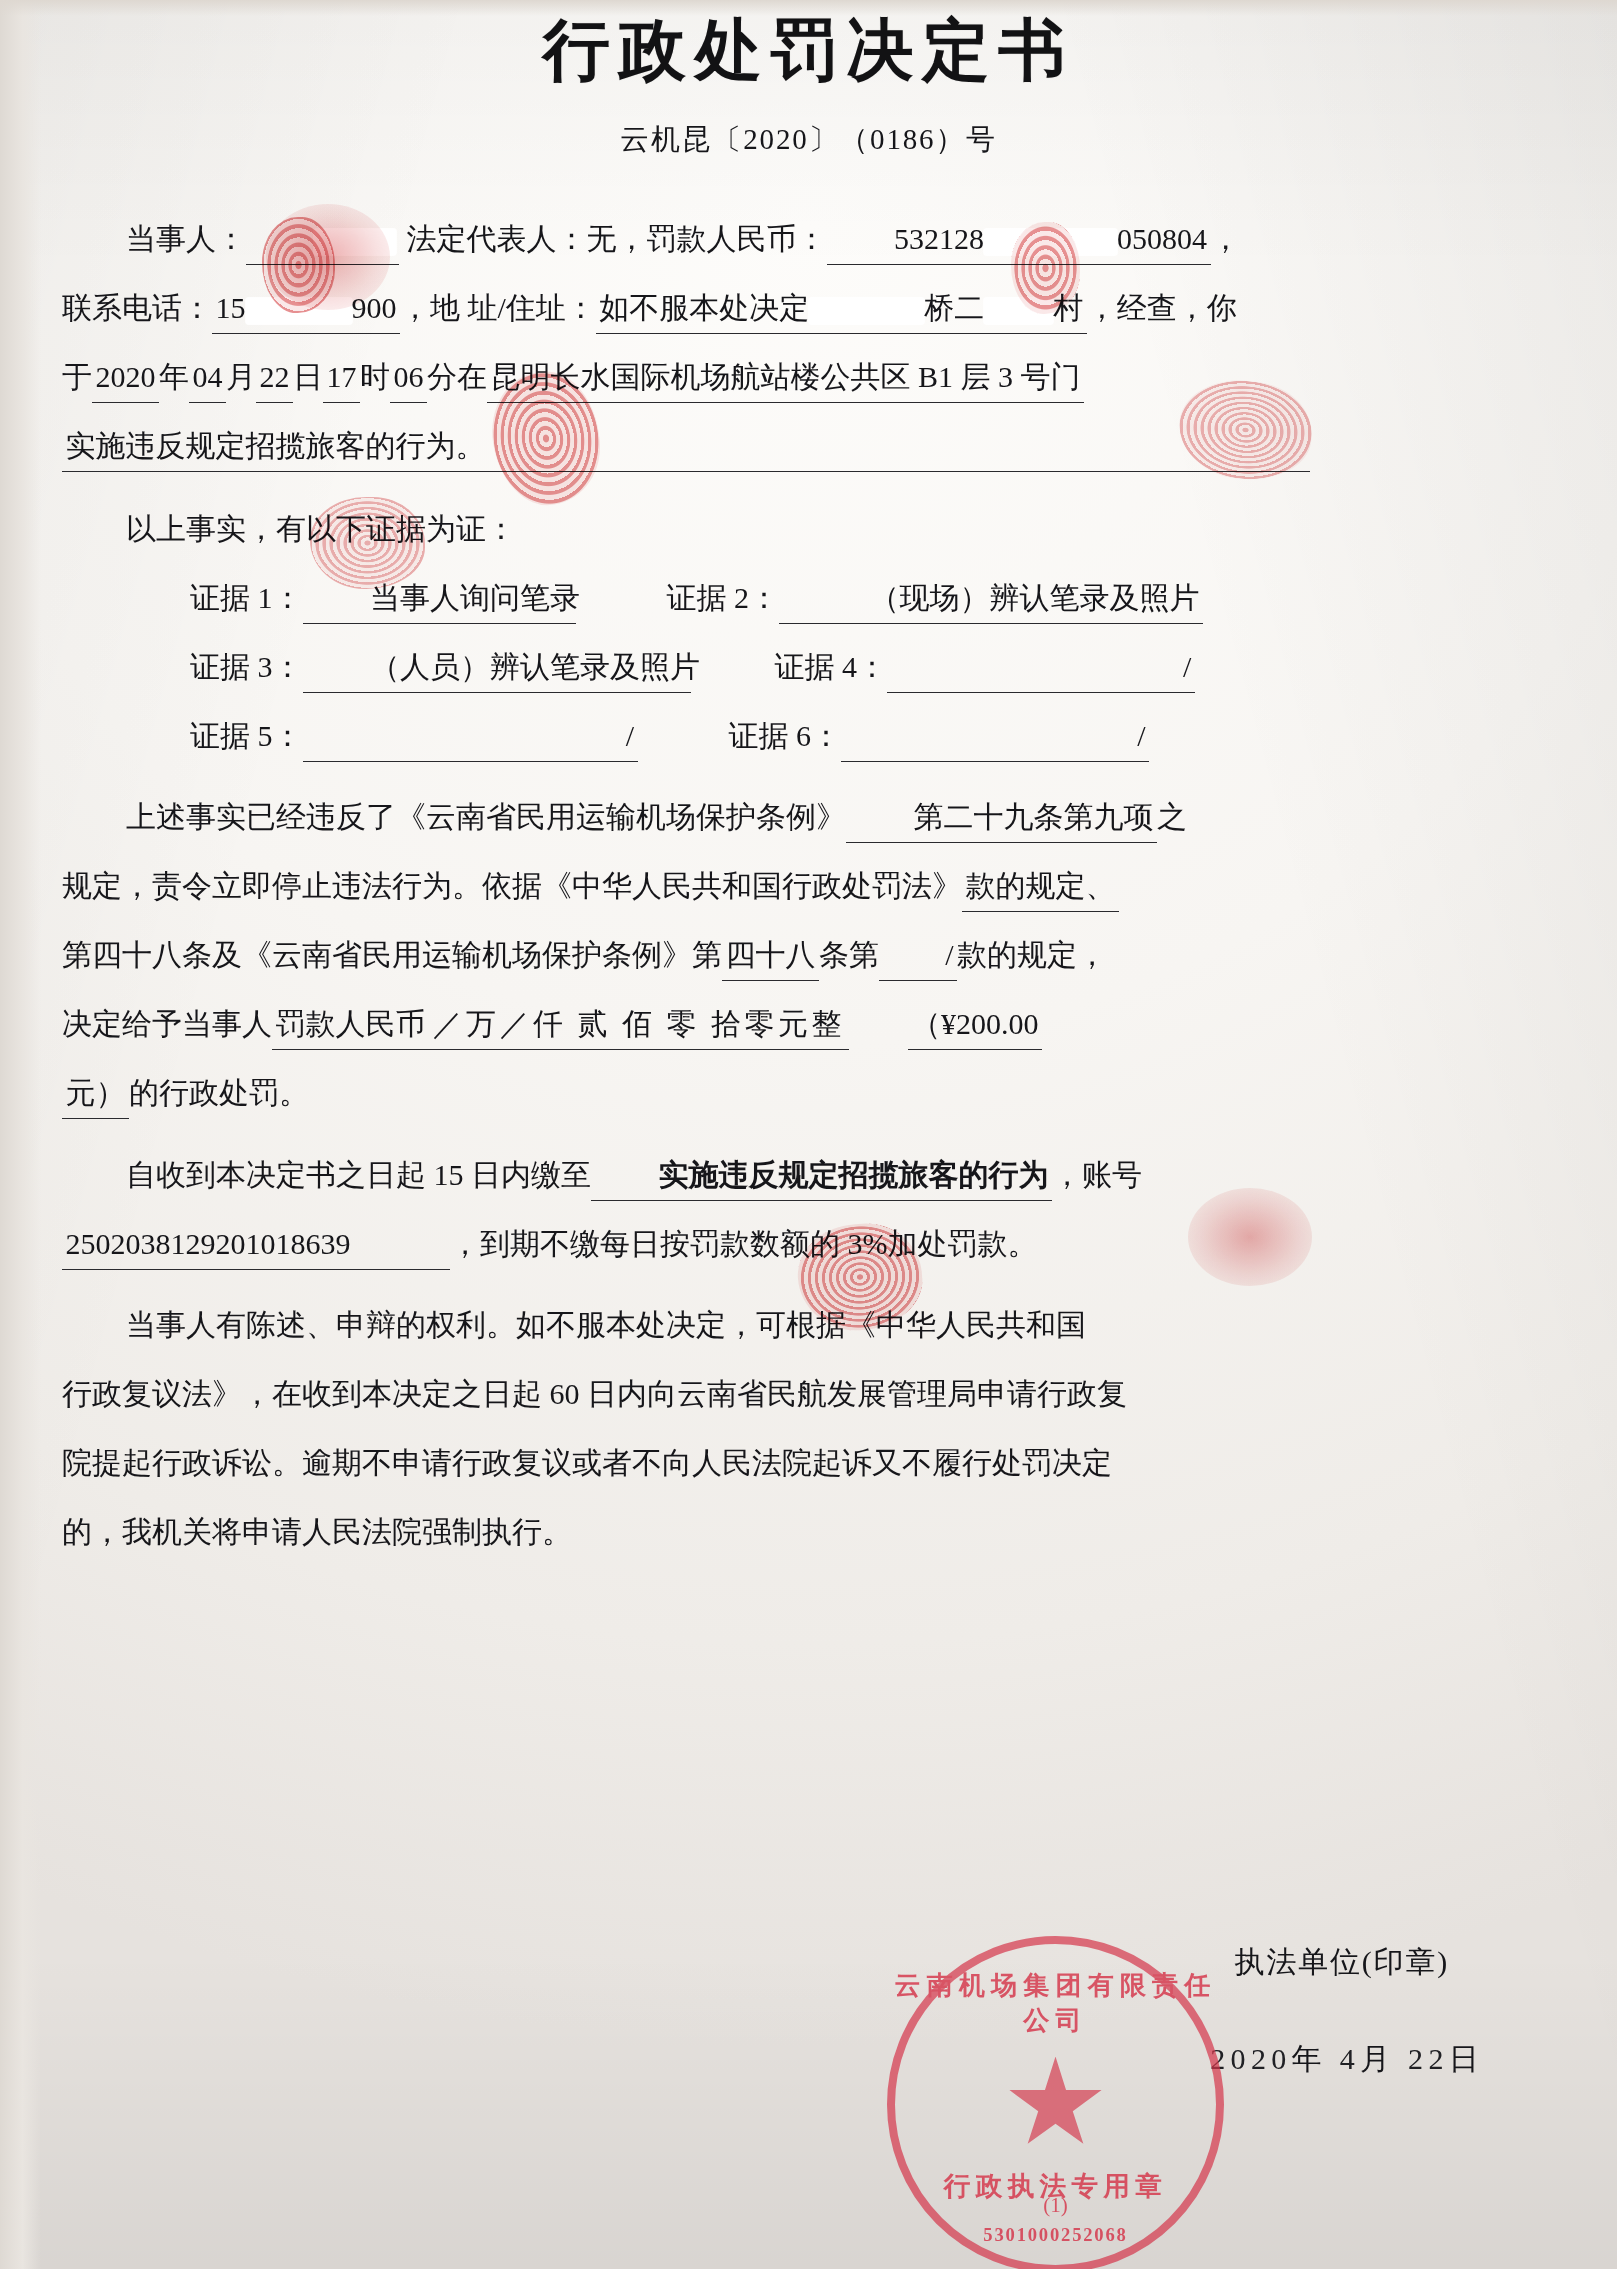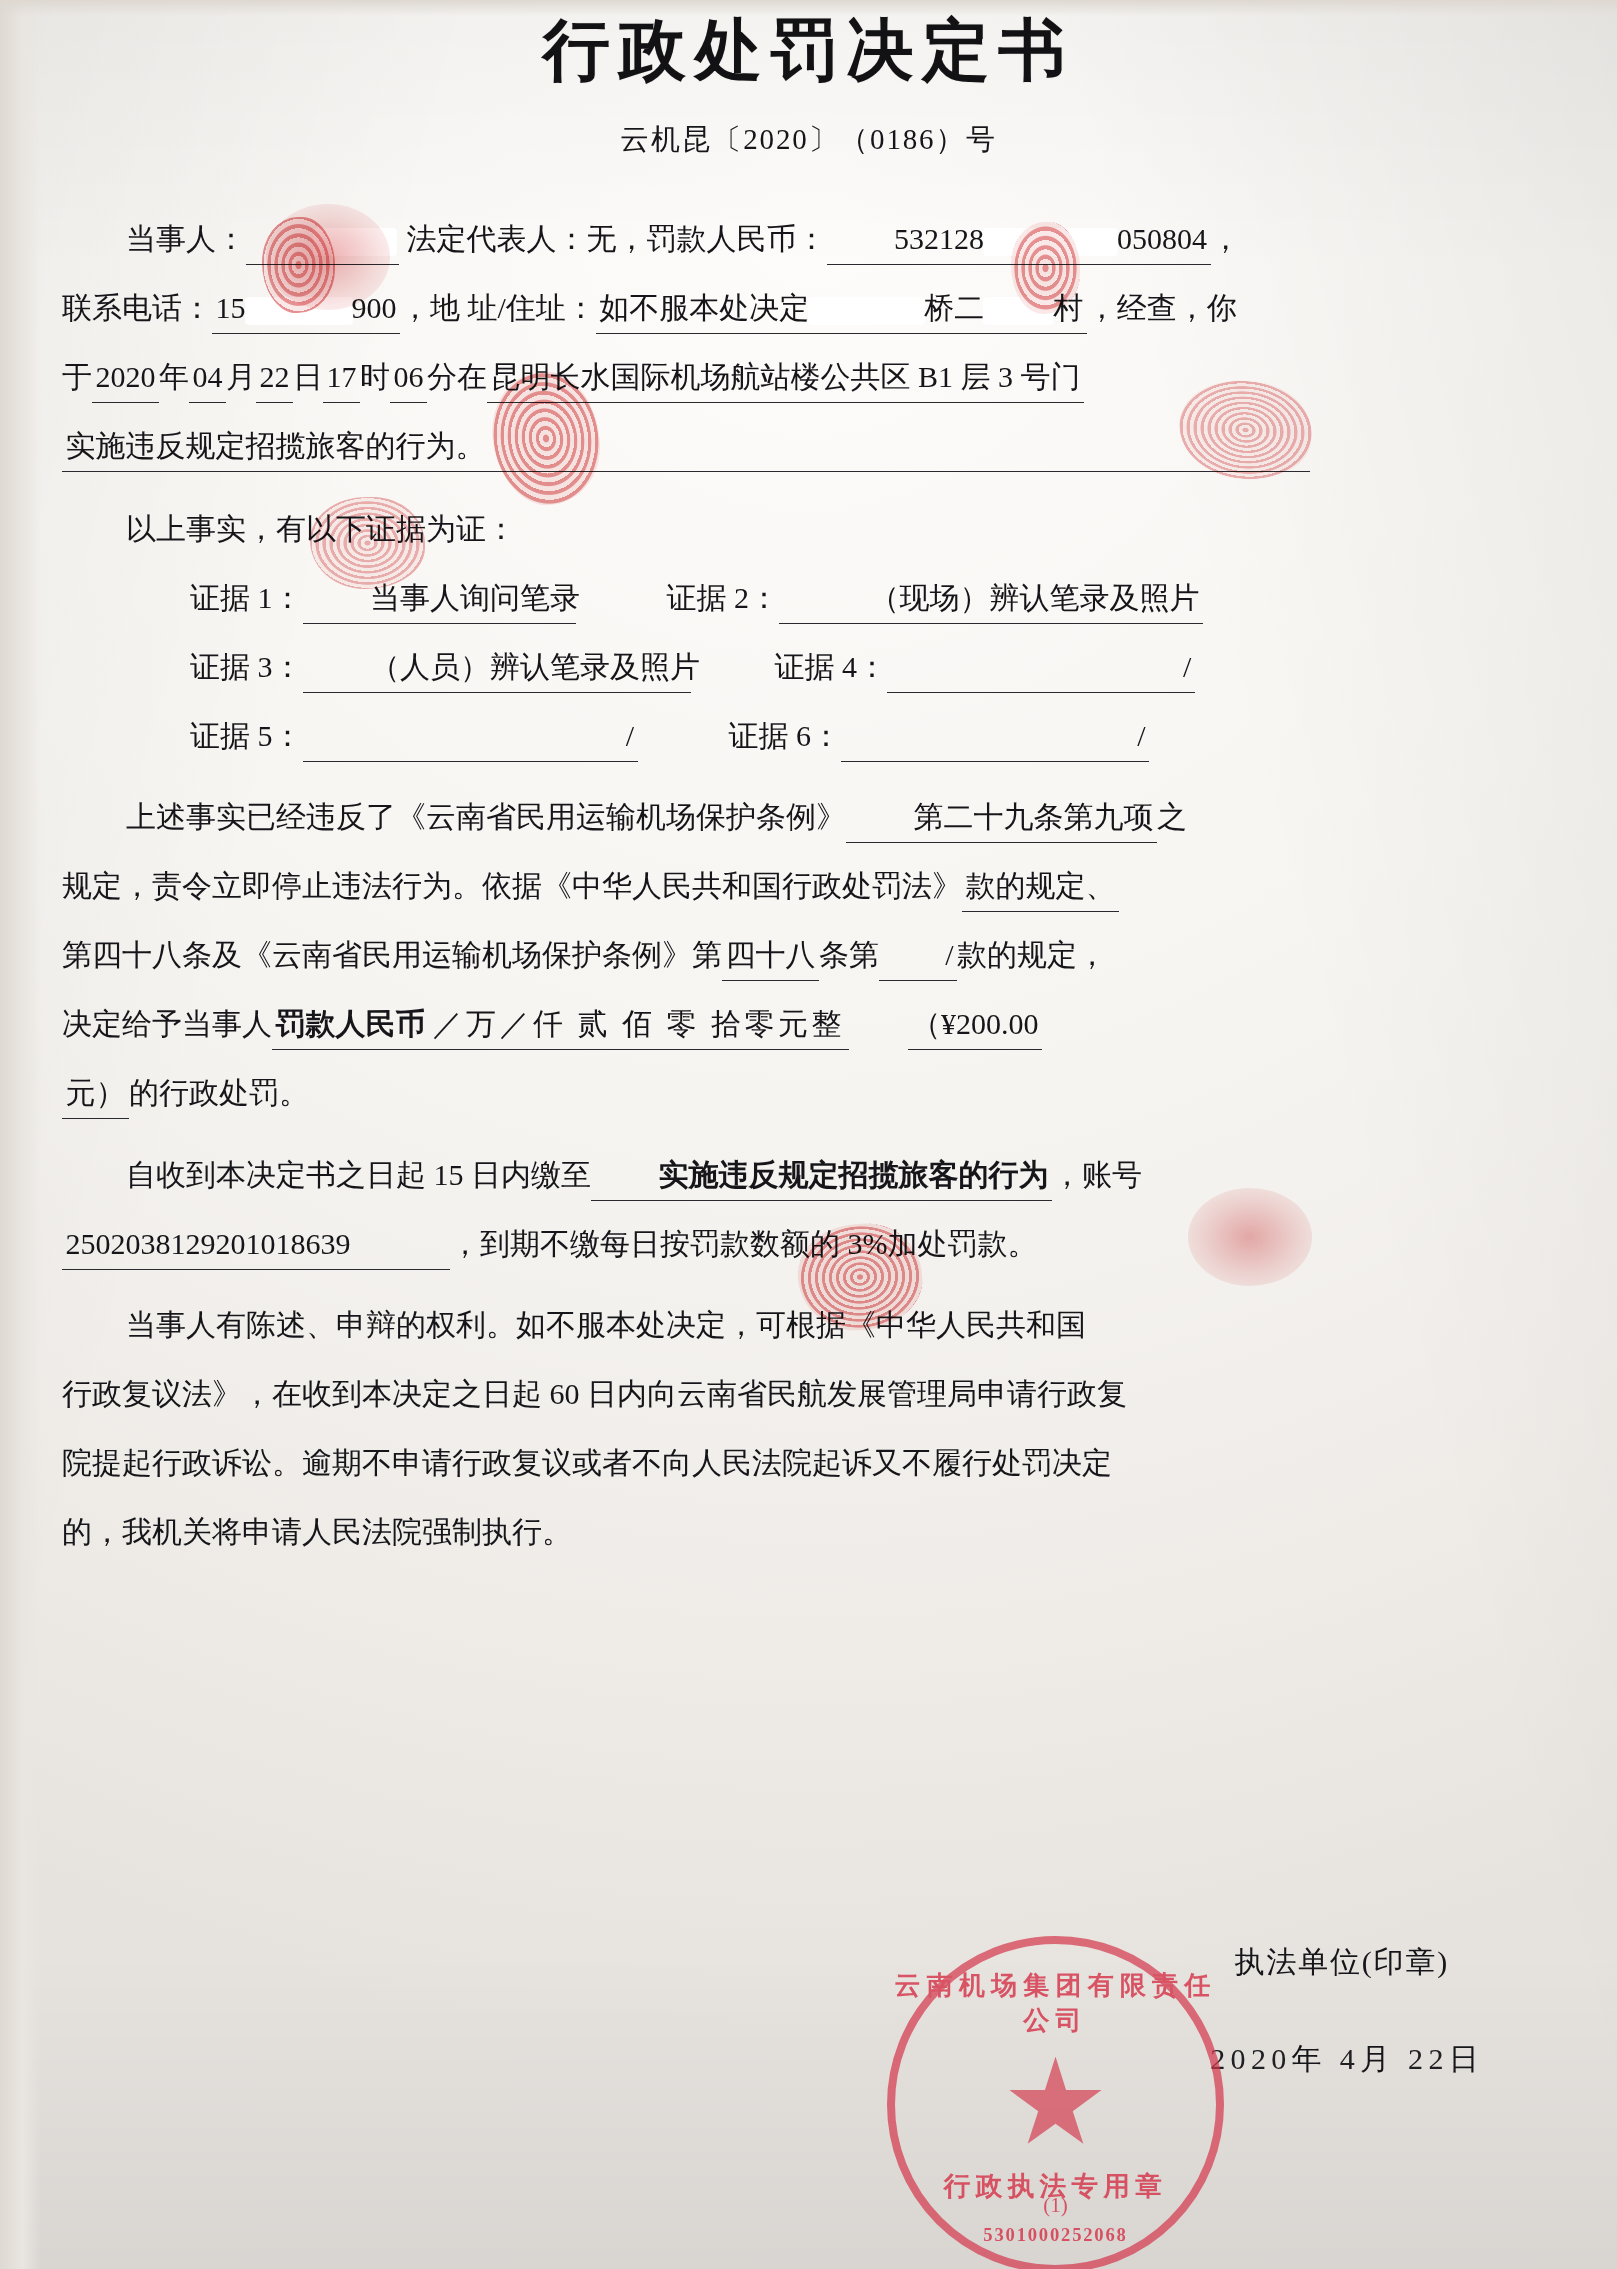--- a/index.html
+++ b/index.html
@@ -268,21 +268,21 @@
 
     <div class="line-row">
       <span>规定，责令立即停止违法行为。依据《中华人民共和国行政处罚法》</span><span class="u">款的规定、</span>
     </div>
 
     <div class="line-row">
       <span>第四十八条及《云南省民用运输机场保护条例》第</span><span class="u">四十八</span><span>条第</span><span class="u fill" style="width:71px">/</span><span>款的规定，</span>
     </div>
 
     <div class="line-row">
-      <span>决定给予当事人</span><span class="u" style="font-weight:bold">罚款人民币</span><span class="u" style="letter-spacing:3.5px">／万／仟 贰 佰 零 拾零元整</span><span class="u" style="margin-left:59px">（¥200.00</span>
+      <span>决定给予当事人</span><span class="u" style="font-weight:normal">罚款人民币</span><span class="u" style="letter-spacing:3.5px">／万／仟 贰 佰 零 拾零元整</span><span class="u" style="margin-left:59px">（¥200.00</span>
     </div>
 
     <div class="line-row">
       <span class="u">元）</span><span>的行政处罚。</span>
     </div>
 
     <div class="line-row indent" style="margin-top:12.4px">
       <span>自收到本决定书之日起 15 日内缴至</span><span class="u" style="font-weight:bold">实施违反规定招揽旅客的行为</span><span>，账号</span>
     </div>
 

